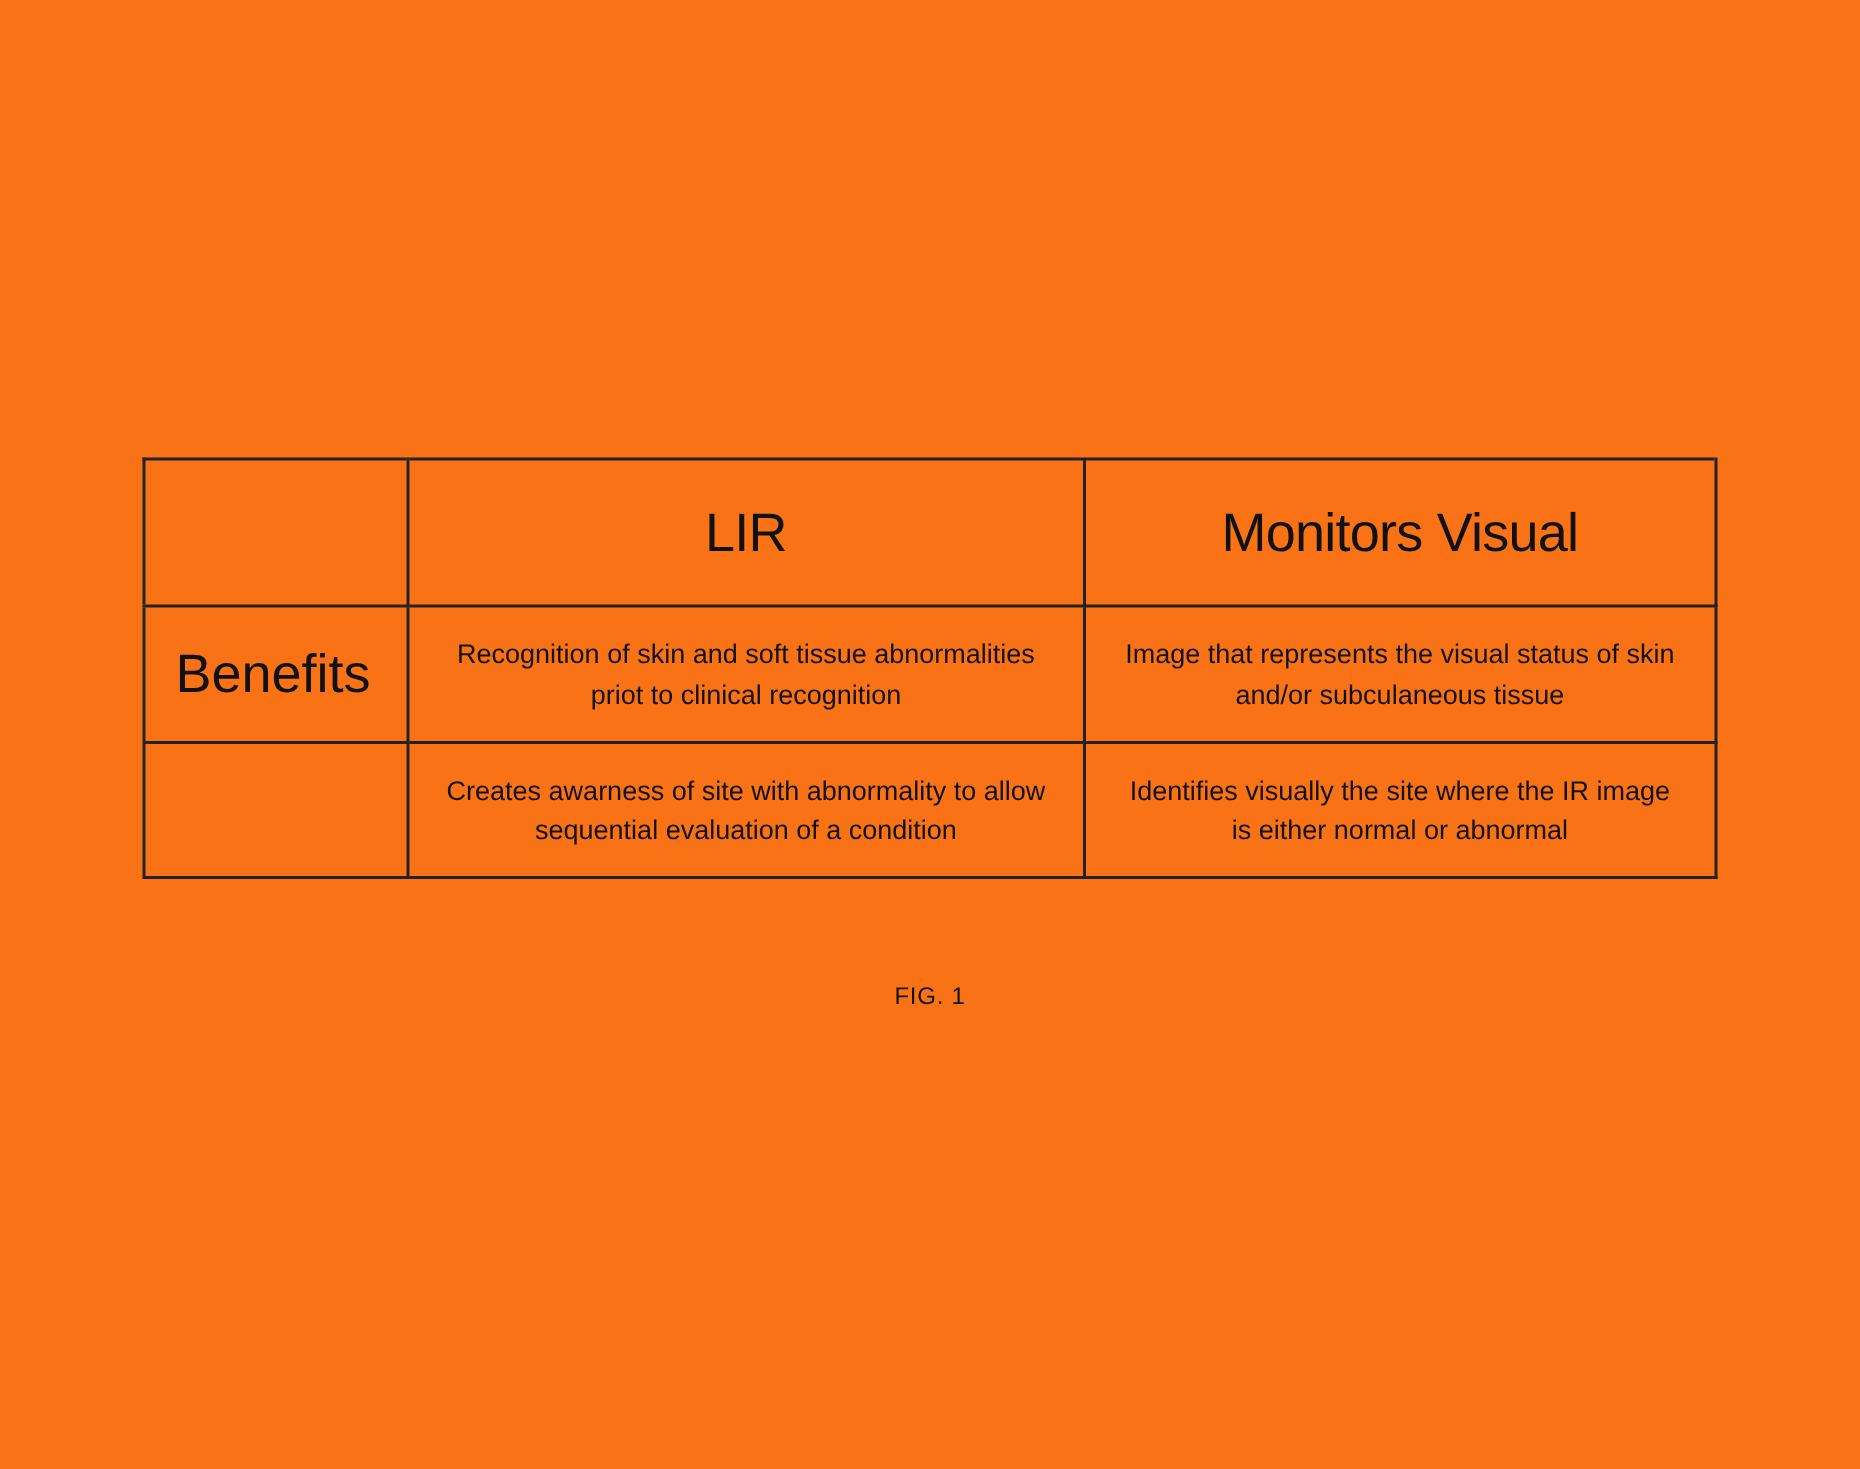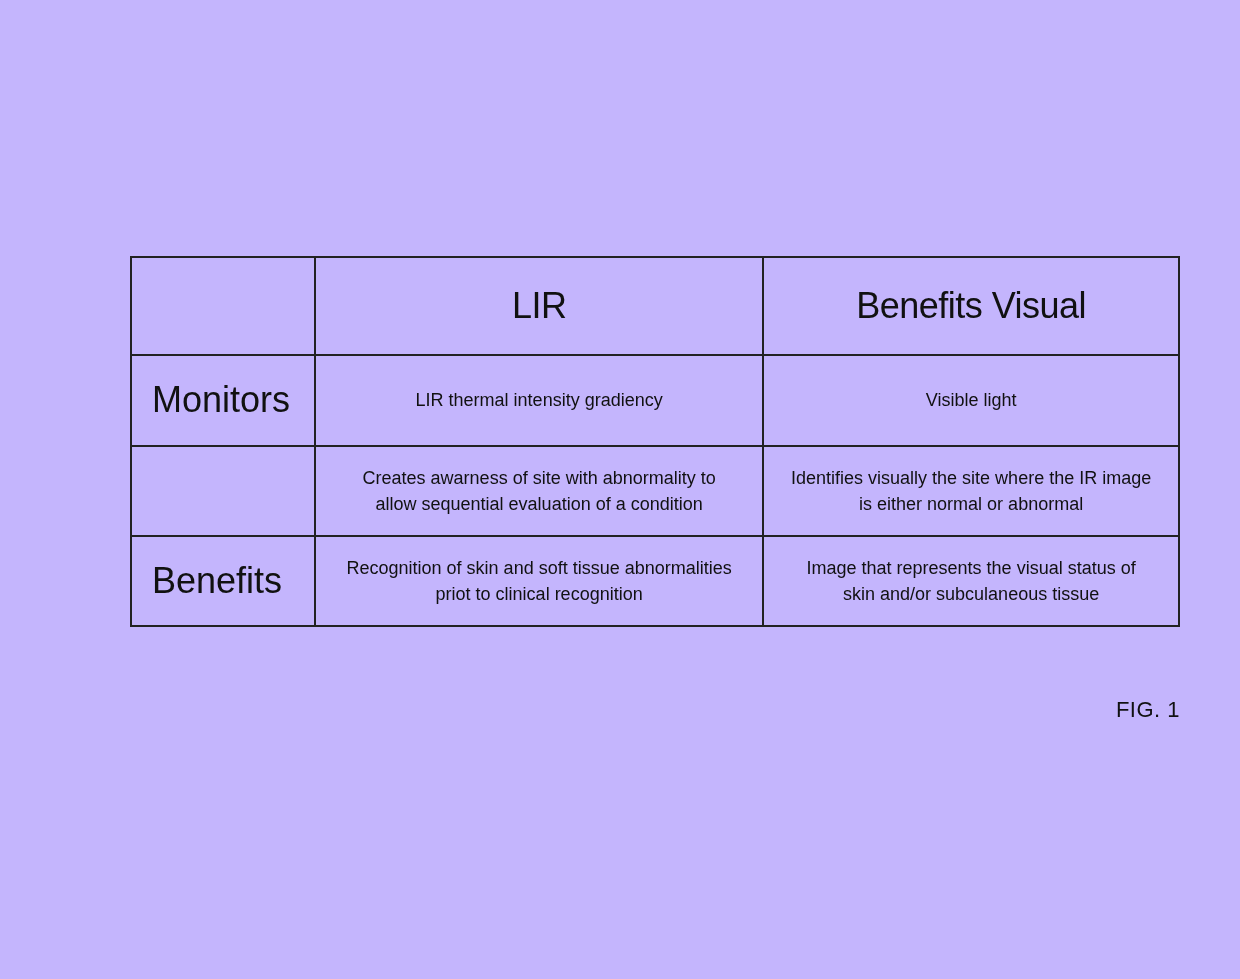--- a/index.html
+++ b/index.html
@@ -15,24 +15,24 @@
       height: 979px;
       display: flex;
       flex-direction: column;
       align-items: center;
       justify-content: center;
     }
 
     .page-container {
       width: 1240px;
       height: 979px;
-      background: #c4b5fd;
+      background: #f97316;
       display: flex;
       flex-direction: column;
-      align-items: flex-end;
+      align-items: center;
       justify-content: center;
       padding: 40px 60px;
     }
 
     .table-wrapper {
       width: 1050px;
       margin-bottom: 50px;
     }
 
     table {
@@ -83,58 +83,53 @@
       border-left: none;
       border-bottom: 2px solid #222;
       background: transparent;
     }
 
     .no-border-left {
       border-left: none;
     }
 
     .fig-label {
-      font-size: 22px;
+      font-size: 16px;
       color: #111;
       text-align: center;
       margin-top: 20px;
       letter-spacing: 0.5px;
     }
   </style>
 </head>
 <body>
 
 <div class="page-container">
   <div class="table-wrapper">
     <table>
 
       <tbody>
           <tr class="header-row">
         <td class="first-col-empty"></td>
         <td class="col-header">LIR</td>
-        <td class="col-header">Benefits Visual</td>
+        <td class="col-header">Monitors Visual</td>
       </tr>
 
+
+
       <tr>
-        <td class="row-label no-border-left">Monitors</td>
-        <td>LIR thermal intensity gradiency</td>
-        <td>Visible light</td>
+        <td class="row-label no-border-left">Benefits</td>
+        <td>Recognition of skin and soft tissue abnormalities priot to clinical recognition</td>
+        <td>Image that represents the visual status of skin and/or subculaneous tissue</td>
       </tr>
-
 
       <tr>
         <td class="no-border-left"></td>
         <td>Creates awarness of site with abnormality to allow sequential evaluation of a condition</td>
         <td>Identifies visually the site where the IR image is either normal or abnormal</td>
-      </tr>
-
-      <tr>
-        <td class="row-label no-border-left">Benefits</td>
-        <td>Recognition of skin and soft tissue abnormalities priot to clinical recognition</td>
-        <td>Image that represents the visual status of skin and/or subculaneous tissue</td>
       </tr>
 
     </tbody>
       </table>
   </div>
 
   <div class="fig-label">FIG. 1</div>
 </div>
 
 </body></html>

